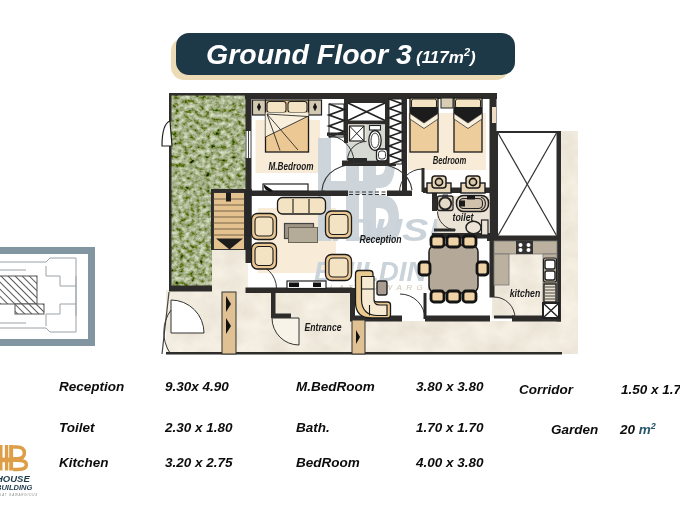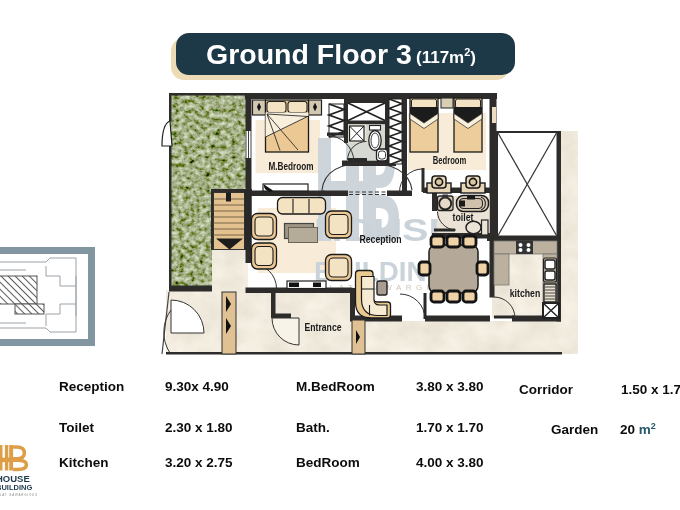--- a/index.html
+++ b/index.html
@@ -1,16 +1,16 @@
 <!DOCTYPE html>
 <html><head>
 <meta charset="utf-8">
 <style>
   html,body{margin:0;padding:0;background:#fff;}
-  #page{width:680px;height:510px;position:relative;overflow:hidden;font-family:"Liberation Sans",sans-serif;}
+  #page{width:680px;height:510px;position:relative;overflow:hidden;font-family:"Liberation Sans",sans-serif;font-style:italic;}
 </style>
 </head>
 <body>
 <div id="page">
 <svg width="680" height="510" viewBox="0 0 680 510" xmlns="http://www.w3.org/2000/svg">
 <defs>
   <filter id="grass" x="0" y="0" width="100%" height="100%">
     <feTurbulence type="fractalNoise" baseFrequency="0.19 0.22" numOctaves="4" seed="5"></feTurbulence>
     <feColorMatrix type="matrix" values="1.25 0 0 0 -0.25  1.25 0 0 0 -0.19  1.25 0 0 0 -0.38  0 0 0 0 1"></feColorMatrix>
     <feComposite operator="in" in2="SourceGraphic"></feComposite>

